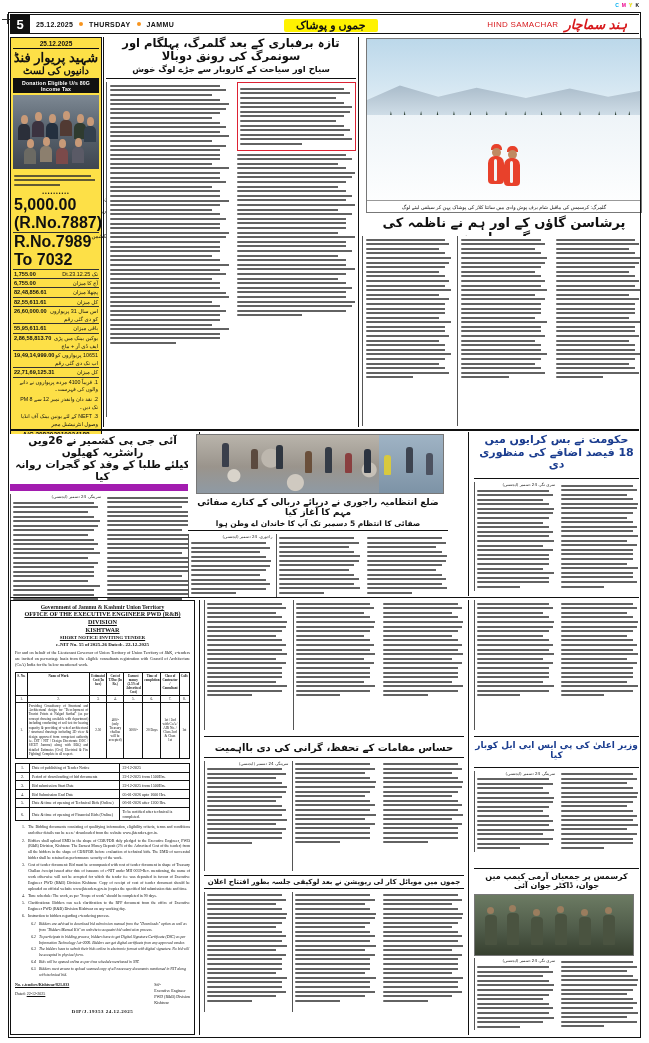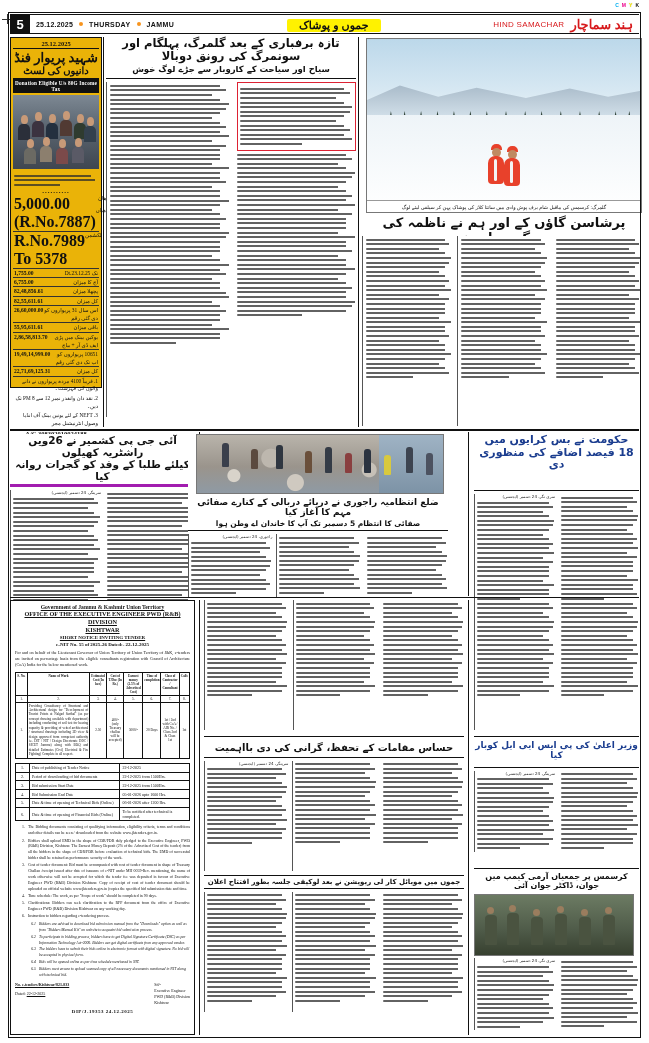--- a/index.html
+++ b/index.html
@@ -36,21 +36,21 @@
   .mh-date { font-size:7px; font-weight:bold; letter-spacing:.2px; }
   .mh-dot { width:4px; height:4px; border-radius:50%; background:#f7941e; margin:0 6px; display:inline-block;}
   .mh-day, .mh-city { font-size:7px; font-weight:bold; letter-spacing:.4px;}
   .mh-center { flex:1; text-align:center; }
   .mh-center .u-band {
     display:inline-block; background:#fff200; color:#111;
     font-size:11px; padding:0 12px; direction:rtl; font-weight:bold;
     border-radius:2px;
   }
   .mh-brand { font-size:8px; font-weight:normal; color:#d7191c; letter-spacing:.3px; margin-right:6px;}
-  .mh-logo { font-size:13px; font-weight:bold; color:#d7191c; direction:rtl; padding-right:6px; }
+  .mh-logo { font-size:13px; font-weight:bold; color:#d7191c; direction:rtl; padding-right:12px;font-style:italic; }
 
   
   .urdu { direction:rtl; text-align:justify; font-family:"DejaVu Sans", sans-serif; }
   .ulines { display:block; }
   .ulines i {
     display:block; height:2px; margin:2.6px 0;
     background:linear-gradient(90deg,#2b2b2b 0 92%, transparent 92% 100%);
     opacity:.74; border-radius:1px;
   }
   .ulines i:nth-child(4n+2){ background:linear-gradient(90deg,#2b2b2b 0 97%, transparent 97% 100%); }
@@ -59,22 +59,22 @@
   .ulines i.short { background:linear-gradient(90deg,#2b2b2b 0 55%, transparent 55% 100%); }
 
   .uhead {
     direction:rtl; text-align:center; font-weight:bold; color:#111;
     font-family:"DejaVu Sans", sans-serif; line-height:1.15;
   }
   .uhead-blue { color:#1b3d8f; }
 
   
   .ad-shaheed {
-    position:absolute; left:10px; top:37px; width:92px; height:351px;
-    border:1px solid #111; background:#eab308; padding:2px;font-family:Liberation Serif, serif;
+    position:absolute; left:10px; top:37px; width:92px; height:460px;
+    border:1px solid #111; background:#fde047; padding:2px;
   }
   .ad-date { text-align:center; font-size:6.5px; font-weight:bold; border-bottom:1px solid #111; padding-bottom:1px;}
   .ad-title { text-align:center; direction:rtl; font-size:13px; font-weight:bold; line-height:1.05; padding:2px 0 1px; }
   .ad-title2 { text-align:center; direction:rtl; font-size:10px; font-weight:bold; line-height:1.05; padding-bottom:2px; }
   .ad-80g {
     background:#111; color:#fff; font-size:5.2px; font-weight:bold;
     text-align:center; padding:1.5px 0; letter-spacing:.2px;
   }
   .ad-photo {
     height:74px; margin:2px 0; background:
@@ -241,21 +241,21 @@
           <i class="short"></i>
         </span>
     </div>
     <div class="stars">••••••••••</div>
 
     <div class="amt-row">
       <b>5,000.00  (R.No.7887)</b>
       <span class="lbl">پردھان لال باندھیاں</span>
     </div>
     <div class="amt-row">
-      <b>R.No.7989 To 5378</b>
+      <b>R.No.7989 To 7032</b>
       <span class="lbl">لکشمن</span>
     </div>
 
     <div class="ad-amounts">
       <div class="amt-row">
           <b>1,755.00</b>
           <span class="lbl">تک Dt.23.12.25</span>
         </div>
       <div class="amt-row">
           <b>6,755.00</b>
@@ -582,21 +582,21 @@
           <i></i>
           <i class="short"></i>
         </span>
     </div>
   </div>
 
   <div class="hline-thick" style="left:10px; top:429px; width:629px;"></div>
 
   <div class="col" style="left:10px; top:434px; width:185px; height:162px;">
     <div class="uhead" style="font-size:10.5px;">آئی جی پی کشمیر نے 26ویں راشٹریہ کھیلوں</div>
-    <div class="uhead" style="font-size:10.5px; border-bottom:3px solid #a21caf; padding-bottom:2px;">کیلئے طلبا کے وفد کو گجرات روانہ کیا</div>
+    <div class="uhead" style="font-size:10.5px; border-bottom:7px solid #a21caf; padding-bottom:2px;">کیلئے طلبا کے وفد کو گجرات روانہ کیا</div>
     <div style="display:flex; gap:4px; margin-top:3px;">
       <div class="urdu" style="flex:1; border-left:1px solid #555; padding-left:2px;">
         <div class="byline">سرینگر، 24 دسمبر (ایجنسی)</div>
         <span class="ulines">
             <i></i>
             <i></i>
             <i></i>
             <i></i>
             <i></i>
             <i></i>
@@ -724,21 +724,21 @@
             <i class="short"></i>
           </span>
       </div>
     </div>
   </div>
 
   <div class="vrule" style="left:468px; top:432px; height:164px;"></div>
 
   <div class="col" style="left:474px; top:434px; width:165px; height:162px;">
     <div class="uhead uhead-blue" style="font-size:11px;">حکومت نے بس کرایوں میں</div>
-    <div class="uhead uhead-blue" style="font-size:11px; border-bottom:1px solid #111; padding-bottom:18px;">18 فیصد اضافے کی منظوری دی</div>
+    <div class="uhead uhead-blue" style="font-size:11px; border-bottom:1px solid #111; padding-bottom:6px;">18 فیصد اضافے کی منظوری دی</div>
     <div style="display:flex; gap:4px; margin-top:3px;">
       <div class="urdu" style="flex:1; border-left:1px solid #555; padding-left:2px;">
         <div class="byline">سری نگر، 24 دسمبر (ایجنسی)</div>
         <span class="ulines">
             <i></i>
             <i></i>
             <i></i>
             <i></i>
             <i></i>
             <i></i>

